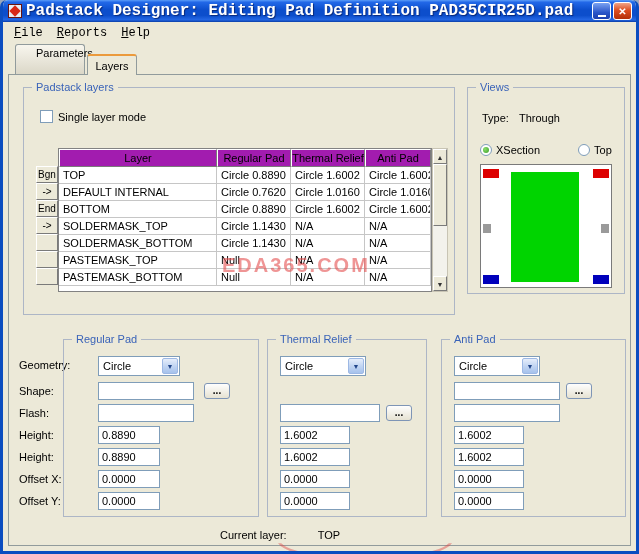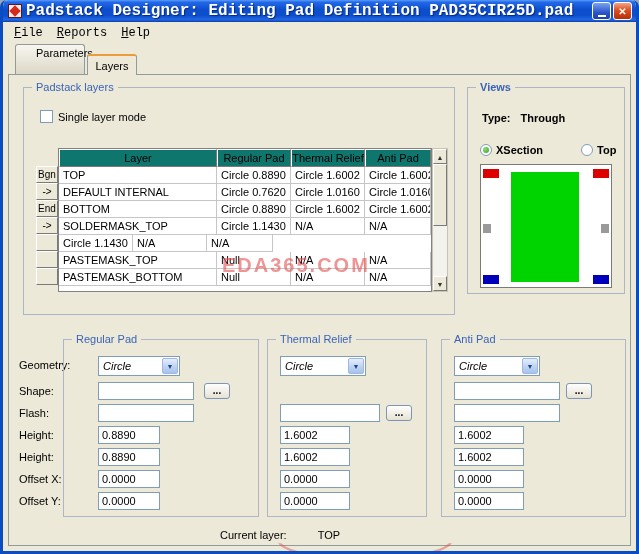--- a/index.html
+++ b/index.html
@@ -43,21 +43,21 @@
 
   .tabpage { position:absolute; left:5px; top:74px; width:623px; height:472px;
     border:1px solid #919b9c; background:#ece9d8; z-index:1; }
 
   
   .group { position:absolute; border:1px solid #adb6c6; border-radius:0; }
   .group-title { position:absolute; top:-7px; left:8px; background:#ece9d8; padding:0 4px;
     color:#3a63b8; font-size:11px; }
 
   .g-padstack { left:14px; top:12px; width:432px; height:228px; }
-  .g-views    { left:458px; top:12px; width:158px; height:207px;font-weight:bold; }
+  .g-views    { left:458px; top:12px; width:158px; height:207px; }
   .g-regular  { left:54px;  top:264px; width:196px; height:178px; }
   .g-thermal  { left:258px; top:264px; width:160px; height:178px; }
   .g-anti     { left:432px; top:264px; width:185px; height:178px; }
 
   
   .check-row { position:absolute; left:16px; top:22px; display:flex; align-items:center; gap:5px; }
   .checkbox { width:13px; height:13px; background:#fff; border:1px solid #7f9db9; }
   .radio { width:12px; height:12px; border-radius:50%; background:#fff; border:1px solid #7f9db9;
     display:inline-block; position:relative; }
   .radio.checked::after { content:""; position:absolute; left:2px; top:2px; width:6px; height:6px;
@@ -65,21 +65,21 @@
 
   
   .table-wrap { position:absolute; left:12px; top:60px; display:flex; }
   .marker-col { width:22px; }
   .marker-spacer { height:18px; }
   .marker-btn { width:22px; height:17px; background:#ece9d8; font-size:10px; text-align:center;
     line-height:16px; border-top:1px solid #fff; border-left:1px solid #fff;
     border-right:1px solid #7a7a7a; border-bottom:1px solid #7a7a7a; }
   .grid { width:374px; border:1px solid #828282; background:#fff; }
   .grid-header { display:flex; height:18px; }
-  .hcell { background:#0f766e; text-align:center; line-height:16px; font-size:11px; overflow:hidden;
+  .hcell { background:#a21caf; text-align:center; line-height:16px; font-size:11px; overflow:hidden;
     border-top:1px solid #fff; border-left:1px solid #fff;
     border-right:1px solid #7a7a7a; border-bottom:1px solid #7a7a7a; }
   .grid-body { height:124px; overflow:hidden; background:#fff; }
   .trow { display:flex; height:17px; }
   .tcell { border-right:1px solid #c6c6c6; border-bottom:1px solid #c6c6c6; padding-left:4px;
     line-height:16px; font-size:11px; white-space:nowrap; overflow:hidden; }
   .c0 { width:158px; } .c1 { width:74px; } .c2 { width:74px; } .c3 { width:66px; }
 
   .vscroll { width:16px; height:144px; background:#f3f2ec; border:1px solid #c8c4b4; position:relative; }
   .sb-btn { position:absolute; left:0; width:14px; height:15px; background:#ece9d8; text-align:center;
@@ -106,21 +106,21 @@
   .pv-red-r { left:112px; top:4px; width:16px; height:9px; background:#dd0000; }
   .pv-gray-l { left:2px; top:59px; width:8px; height:9px; background:#9a9a9a; }
   .pv-gray-r { left:120px; top:59px; width:8px; height:9px; background:#9a9a9a; }
   .pv-blue-l { left:2px; top:110px; width:16px; height:9px; background:#0000bb; }
   .pv-blue-r { left:112px; top:110px; width:16px; height:9px; background:#0000bb; }
 
   
   .f { position:absolute; height:18px; border:1px solid #7f9db9; background:#fff;
     font-family:"Liberation Sans", sans-serif; font-size:11px; padding:0 3px; }
   input.f { outline:none; }
-  .combo { height:20px; padding:0;font-style:italic; }
+  .combo { height:20px; padding:0; }
   .combo-val { position:absolute; left:4px; top:3px; font-size:11px; }
   .combo-btn { position:absolute; right:1px; top:1px; bottom:1px; width:16px; border-radius:2px;
     background:linear-gradient(#e6eefb,#c2d5f2 50%,#a6c2ec); border:1px solid #9db8e4;
     display:flex; align-items:center; justify-content:center; font-size:7px; color:#22468a; }
   .dots { position:absolute; width:26px; height:16px; border:1px solid #7e95b6; border-radius:3px;
     background:linear-gradient(#fefefe,#e6e2d2); font-size:10px; font-weight:bold; line-height:10px;
     text-align:center; }
 
   .rp-combo { left:34px; top:16px; width:82px; }
   .rp-shape { left:34px; top:42px; width:96px; }
@@ -233,20 +233,21 @@
                 <div class="tcell c2">Circle 1.6002</div>
                 <div class="tcell c3">Circle 1.6002</div>
               </div>
               <div class="trow">
                 <div class="tcell c0">SOLDERMASK_TOP</div>
                 <div class="tcell c1">Circle 1.1430</div>
                 <div class="tcell c2">N/A</div>
                 <div class="tcell c3">N/A</div>
               </div>
               <div class="trow">
+                <div class="tcell c0">SOLDERMASK_BOTTOM</div>
                 <div class="tcell c1">Circle 1.1430</div>
                 <div class="tcell c2">N/A</div>
                 <div class="tcell c3">N/A</div>
               </div>
               <div class="trow">
                 <div class="tcell c0">PASTEMASK_TOP</div>
                 <div class="tcell c1">Null</div>
                 <div class="tcell c2">N/A</div>
                 <div class="tcell c3">N/A</div>
               </div>

